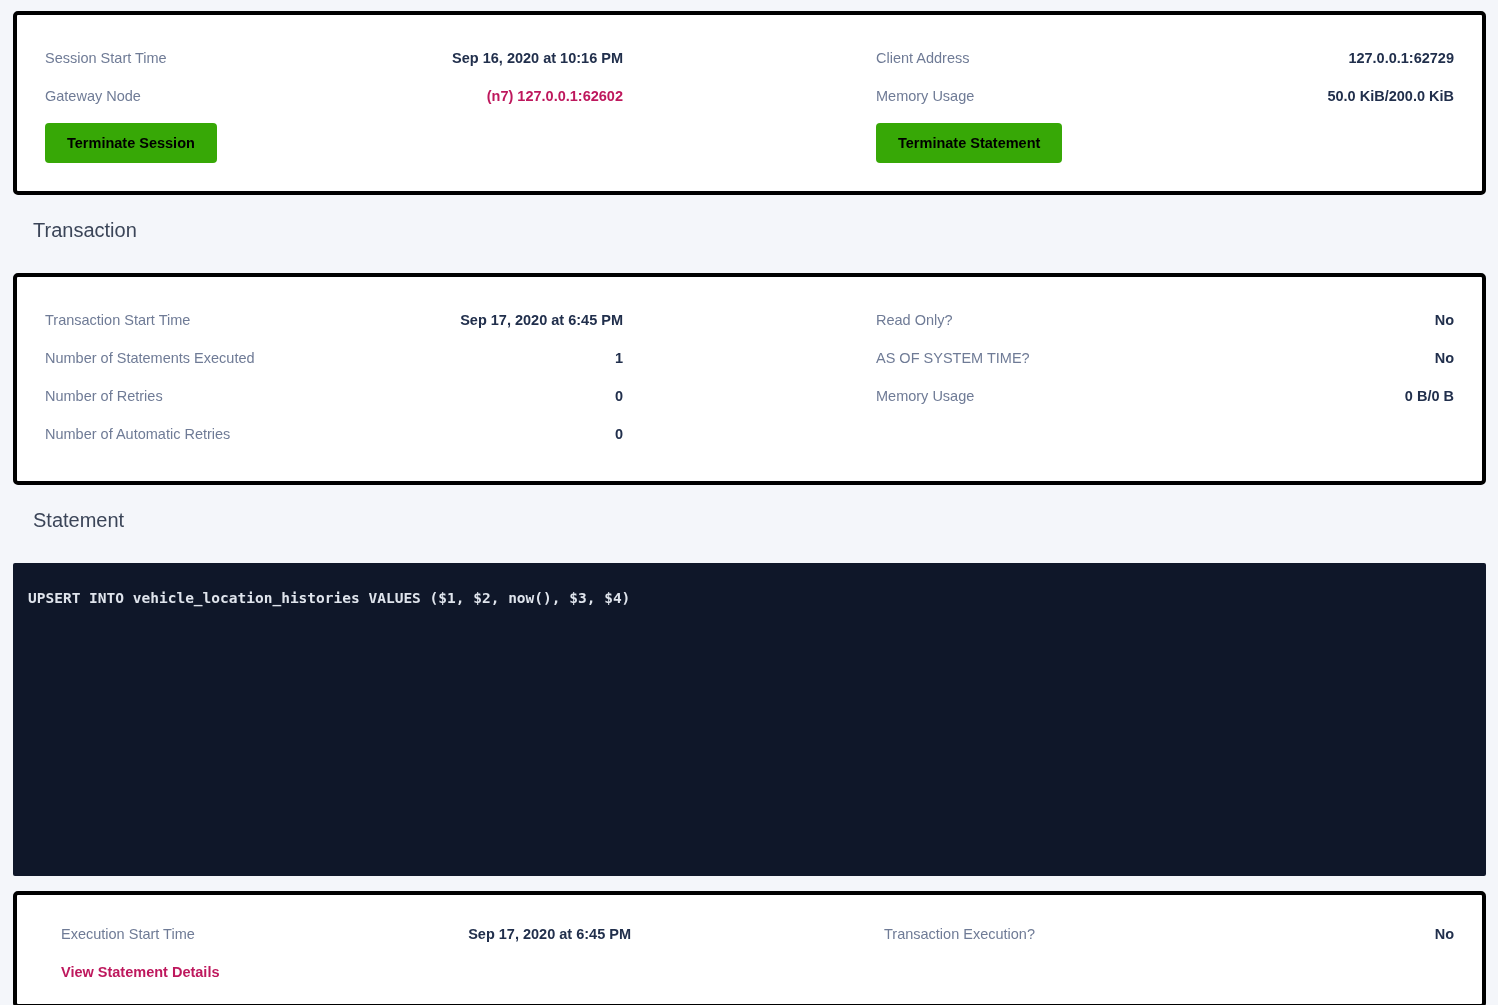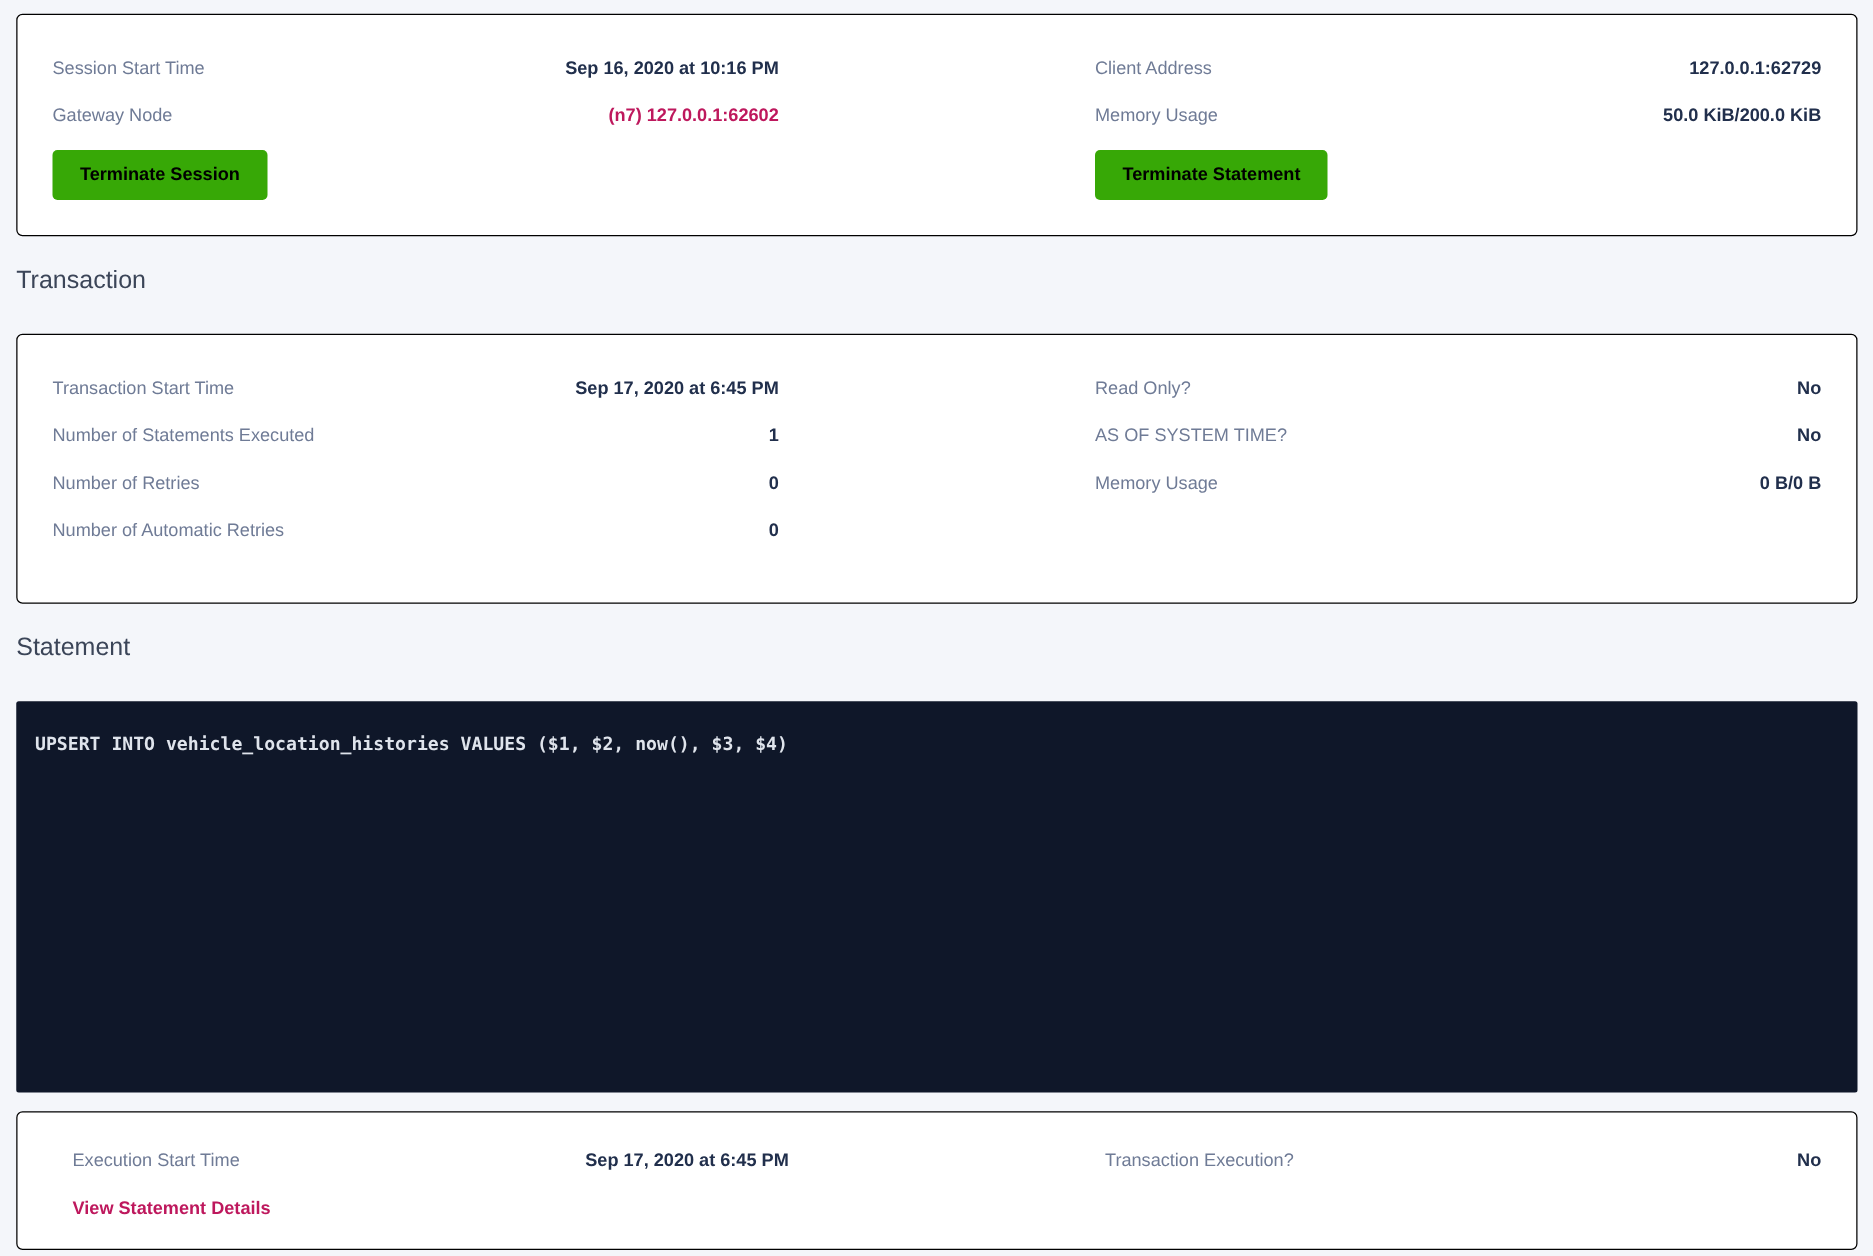--- a/index.html
+++ b/index.html
@@ -6,31 +6,31 @@
   html, body {
     width: 1498px; height: 1005px;
     background: #f4f6fa;
     font-family: "Liberation Sans", sans-serif;
     overflow: hidden;
   }
   .page { padding: 11px 12px 0 13px; }
 
   .card {
     background: #ffffff;
-    border: 1px solid #000000;
+    border: 4px solid #000000;
     border-radius: 5px;
   }
   .card-grid {
     display: flex;
     gap: 253px;
   }
   .card-col { flex: 1; min-width: 0; }
 
   .session-card { padding: 24px 28px 28px 28px; }
-  .txn-card     { padding: 24px 28px 38px 28px; margin-top: 30px; }
+  .txn-card     { padding: 24px 28px 28px 28px; margin-top: 30px; }
   .exec-card    { padding: 20px 28px 13px 44px; margin-top: 15px; }
 
   .field-row {
     display: flex;
     justify-content: space-between;
     align-items: center;
     height: 38px;
   }
   .field-label {
     color: #6f7b96;
@@ -66,20 +66,21 @@
     line-height: 40px;
     cursor: pointer;
   }
 
   .section-title {
     margin-top: 22px;
     font-size: 20px;
     font-weight: normal;
     line-height: 26px;
     color: #3b4558;
+    margin-left: 20px;
   }
 
   .code-box {
     margin-top: 30px;
     height: 313px;
     background: #0f1729;
     border-radius: 2px;
     padding: 27px 15px;
   }
   .code-line {

